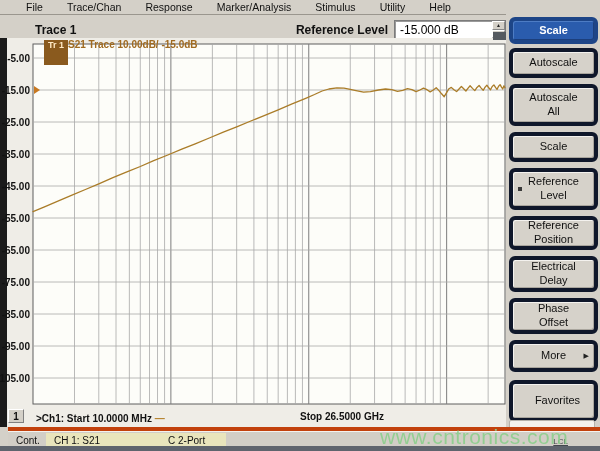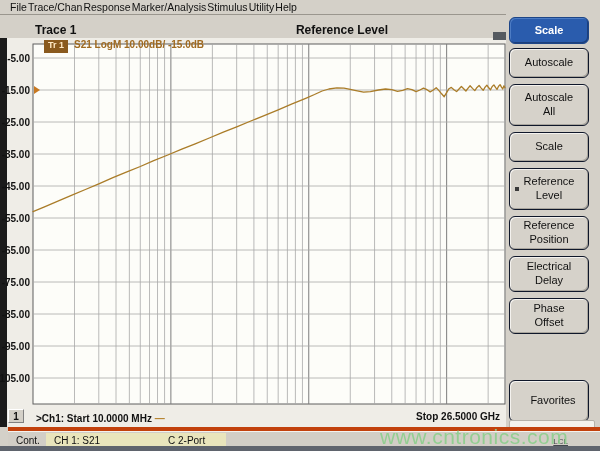--- a/index.html
+++ b/index.html
@@ -1,53 +1,53 @@
 <!DOCTYPE html>
 <html><head>
 <meta charset="utf-8">
 <style>
   html,body{margin:0;padding:0;}
   body{width:600px;height:451px;position:relative;overflow:hidden;
        font-family:"Liberation Sans",sans-serif;background:#d4d0c8;-webkit-font-smoothing:none;}
   
   .menubar{position:absolute;left:0;top:0;width:600px;height:15px;background:#d4d0c8;
-           border-bottom:1px solid #9a968e;display:flex;align-items:center;gap:1px;
-           padding-left:10px;box-sizing:border-box;font-size:10.5px;color:#111;}
+           border-bottom:1px solid #9a968e;display:flex;align-items:center;gap:24px;
+           padding-left:26px;box-sizing:border-box;font-size:10.5px;color:#111;}
   .menu-item{cursor:default;white-space:nowrap;}
   
   .toolbar{position:absolute;left:0;top:20px;width:600px;height:22px;background:#d4d0c8;}
   .trace-title{position:absolute;left:35px;top:3px;font-size:12px;font-weight:700;color:#111;}
   .ref-label{position:absolute;left:0;top:3px;width:388px;text-align:right;font-size:12px;font-weight:700;color:#111;}
   .ref-input{position:absolute;left:394px;top:0px;width:112px;height:19px;background:#fff;
              border:1px solid #7b7b7b;box-shadow:inset 1px 1px 0 #9a9a9a;box-sizing:border-box;}
   .ref-value{position:absolute;left:5px;top:2px;font-size:12px;color:#000;}
   .spinner{position:absolute;right:0;top:0;width:13px;height:17px;display:flex;flex-direction:column;}
   .spin-btn{flex:1;background:#d4d0c8;border:1px solid #888;border-top-color:#fff;border-left-color:#fff;
             font-size:5px;line-height:6px;text-align:center;color:#222;padding:0;}
   
   .display{position:absolute;left:0;top:38px;width:508px;height:389px;background:#efede7;}
   .bezel-left{position:absolute;left:0;top:38px;width:7px;height:389px;background:#1b1b1b;}
   .corner-widget{position:absolute;left:493px;top:32px;width:15px;height:8px;background:#555a60;}
   #plot-svg{position:absolute;left:0;top:38px;}
   .legend{position:absolute;left:44px;top:39px;height:12px;font-size:10px;font-weight:700;white-space:nowrap;}
-  .legend-badge{display:inline-block;background:#8a5a1e;color:#ffe9c4;padding:0 4px 3px 4px;
-                font-size:9px;margin-right:6px;}
+  .legend-badge{display:inline-block;background:#8a5a1e;color:#ffe9c4;padding:0 4px 15px 4px;
+                font-size:9px;}
   .legend-text{color:#a06a20;}
   .ref-marker{position:absolute;left:34px;top:86px;width:0;height:0;
               border-left:6px solid #c87820;border-top:4px solid transparent;border-bottom:4px solid transparent;}
   .chan-box{position:absolute;left:8px;top:409px;width:16px;height:14px;background:#d4d0c8;
             border:1px solid #808080;border-top-color:#fff;border-left-color:#fff;
             font-size:10px;font-weight:700;text-align:center;line-height:13px;color:#111;box-sizing:border-box;}
   .start-label{position:absolute;left:36px;top:413px;font-size:10px;font-weight:700;color:#111;white-space:nowrap;}
   .trace-dash{color:#b5832e;font-weight:700;letter-spacing:-1px;}
-  .stop-label{position:absolute;left:300px;top:411px;width:200px;text-align:right;
+  .stop-label{position:absolute;left:300px;top:411px;width:200px;
               font-size:10px;font-weight:700;color:#111;white-space:nowrap;}
   
   .sidebar{position:absolute;left:506px;top:0;width:94px;height:451px;background:#d4d0c8;}
-  .softkey{position:absolute;left:3px;width:80px;background:#d6d2ca;border:1px solid #0f172a;
+  .softkey{position:absolute;left:3px;width:89px;background:#d6d2ca;border:4px solid #0f172a;
            border-radius:6px;box-shadow:inset 1px 1px 0 #f4f2ee,inset -1px -1px 0 #a9a59d;
            color:#111;font-size:11px;display:flex;align-items:center;justify-content:center;
            text-align:center;white-space:pre-line;line-height:1.25;box-sizing:border-box;cursor:default;}
   .softkey.active{background:#2a5cad;color:#fff;font-weight:700;border-color:#1d4587;
                   box-shadow:inset 1px 1px 0 #4d7cc4,inset -1px -1px 0 #1c3f7c;}
   .softkey .bullet{position:absolute;left:5px;top:50%;width:4px;height:4px;background:#3a3a3a;margin-top:-2px;}
   .softkey .arrow{position:absolute;right:5px;top:50%;margin-top:-4px;font-size:7px;color:#222;}
   .empty-slot{position:absolute;left:509px;top:420px;width:86px;height:11px;background:#f4f2ec;
               border:1px solid #b5b1a9;border-radius:2px;box-sizing:border-box;}
   
@@ -71,20 +71,27 @@
     <div class="menu-item">Response</div>
     <div class="menu-item">Marker/Analysis</div>
     <div class="menu-item">Stimulus</div>
     <div class="menu-item">Utility</div>
     <div class="menu-item">Help</div>
   </div>
 
 <div class="toolbar">
   <div class="trace-title">Trace 1</div>
   <div class="ref-label">Reference Level</div>
+  <div class="ref-input">
+    <span class="ref-value">-15.000 dB</span>
+    <span class="spinner">
+        <button class="spin-btn">▲</button>
+        <button class="spin-btn">▼</button>
+      </span>
+  </div>
 </div>
 
 <div class="display"></div>
 <div class="bezel-left"></div>
 <svg id="plot-svg" width="508" height="389">
     <rect x="33" y="6" width="472" height="360" fill="#fdfdf9" stroke="#5e5e5e" stroke-width="1"></rect>
     <line x1="74.50626720539853" y1="6" x2="74.50626720539853" y2="366" stroke="#a8a8a8" stroke-width="0.8"></line>
     <line x1="98.785877065469" y1="6" x2="98.785877065469" y2="366" stroke="#a8a8a8" stroke-width="0.8"></line>
     <line x1="116.01253441079707" y1="6" x2="116.01253441079707" y2="366" stroke="#a8a8a8" stroke-width="0.8"></line>
     <line x1="129.3745679381168" y1="6" x2="129.3745679381168" y2="366" stroke="#a8a8a8" stroke-width="0.8"></line>
@@ -132,21 +139,21 @@
     <text x="30" y="279.5" text-anchor="end" font-size="10" font-weight="700" fill="#111" font-family="&quot;Liberation Sans&quot;,sans-serif">-85.00</text>
     <line x1="33" y1="308" x2="505" y2="308" stroke="#a8a8a8" stroke-width="0.8"></line>
     <text x="30" y="311.5" text-anchor="end" font-size="10" font-weight="700" fill="#111" font-family="&quot;Liberation Sans&quot;,sans-serif">-95.00</text>
     <line x1="33" y1="340" x2="505" y2="340" stroke="#a8a8a8" stroke-width="0.8"></line>
     <text x="30" y="343.5" text-anchor="end" font-size="10" font-weight="700" fill="#111" font-family="&quot;Liberation Sans&quot;,sans-serif">-105.00</text>
     <polyline points="33.0,173.6 43.9,169.1 57.3,163.4 71.4,157.3 85.4,151.5 98.8,145.8 112.9,139.7 126.9,133.9 140.3,128.5 153.7,122.7 167.8,117.0 181.8,111.2 195.2,105.8 209.3,100.0 223.3,94.2 236.7,88.8 250.8,83.0 264.8,77.3 278.2,71.8 291.5,66.1 305.7,60.3 314.5,56.5 322.1,53.0 328.9,51.0 336.9,49.8 344.0,50.1 350.3,51.4 356.0,52.6 363.6,54.2 370.4,53.6 378.4,52.0 385.5,51.0 391.8,51.7 397.5,53.3 402.7,52.3 407.5,50.7 411.9,51.7 416.1,53.6 419.9,52.0 423.5,50.1 427.0,51.7 430.2,53.9 433.3,52.0 436.2,49.8 439.0,52.6 441.6,55.8 444.2,58.7 446.6,54.6 449.0,50.7 451.3,49.4 454.0,51.7 456.6,53.6 459.0,51.0 461.4,48.5 463.7,50.7 465.9,53.0 468.1,50.1 470.1,47.8 472.5,50.4 474.8,52.6 477.0,49.4 479.1,47.5 481.2,50.1 483.2,52.3 485.1,49.1 486.9,47.2 488.7,49.8 490.5,51.7 492.2,48.5 493.9,46.9 495.5,49.4 497.0,51.4 498.6,48.2 500.1,46.6 501.5,49.1 502.7,51.0 503.9,47.8 505.0,49.8" fill="none" stroke="#aa7c28" stroke-width="1.3" stroke-linejoin="round" stroke-linecap="round"></polyline>
   </svg>
 <div class="corner-widget"></div>
 
 <div class="legend">
-  <span class="legend-badge">Tr 1</span><span class="legend-text">S21 LogM 10.00dB/  -15.0dB</span>
+  <span class="legend-badge">Tr 1</span><span class="legend-text">S21 Trace 10.00dB/  -15.0dB</span>
 </div>
 <div class="ref-marker"></div>
 
 <div class="chan-box">1</div>
 <div class="start-label"><span>&gt;Ch1: Start  10.0000 MHz</span> <span class="trace-dash">—</span></div>
 <div class="stop-label">Stop  26.5000 GHz</div>
 
 <div class="sidebar" id="sidebar">
     <div class="softkey active" style="top: 17px; height: 27px;">Scale</div>
     <div class="softkey" style="top: 48px; height: 30px;">Autoscale</div>
@@ -154,20 +161,21 @@
 All</div>
     <div class="softkey" style="top: 132px; height: 30px;">Scale</div>
     <div class="softkey" style="top: 168px; height: 42px;">Reference
 Level<span class="bullet"></span></div>
     <div class="softkey" style="top: 216px; height: 34px;">Reference
 Position</div>
     <div class="softkey" style="top: 256px; height: 36px;">Electrical
 Delay</div>
     <div class="softkey" style="top: 298px; height: 36px;">Phase
 Offset</div>
+    <div class="softkey" style="top: 340px; height: 32px;">More<span class="arrow">▶</span></div>
     <div class="softkey" style="top: 380px; height: 42px; padding-left: 8px;">Favorites</div>
   </div>
 <div class="empty-slot"></div>
 
 <div class="statusbar">
   <div class="status-band"></div>
   <div class="status-cont">Cont.</div>
   <div class="status-ch">CH 1: S21</div>
   <div class="status-cal">C 2-Port</div>
   <div class="status-lcl">LCL</div>

